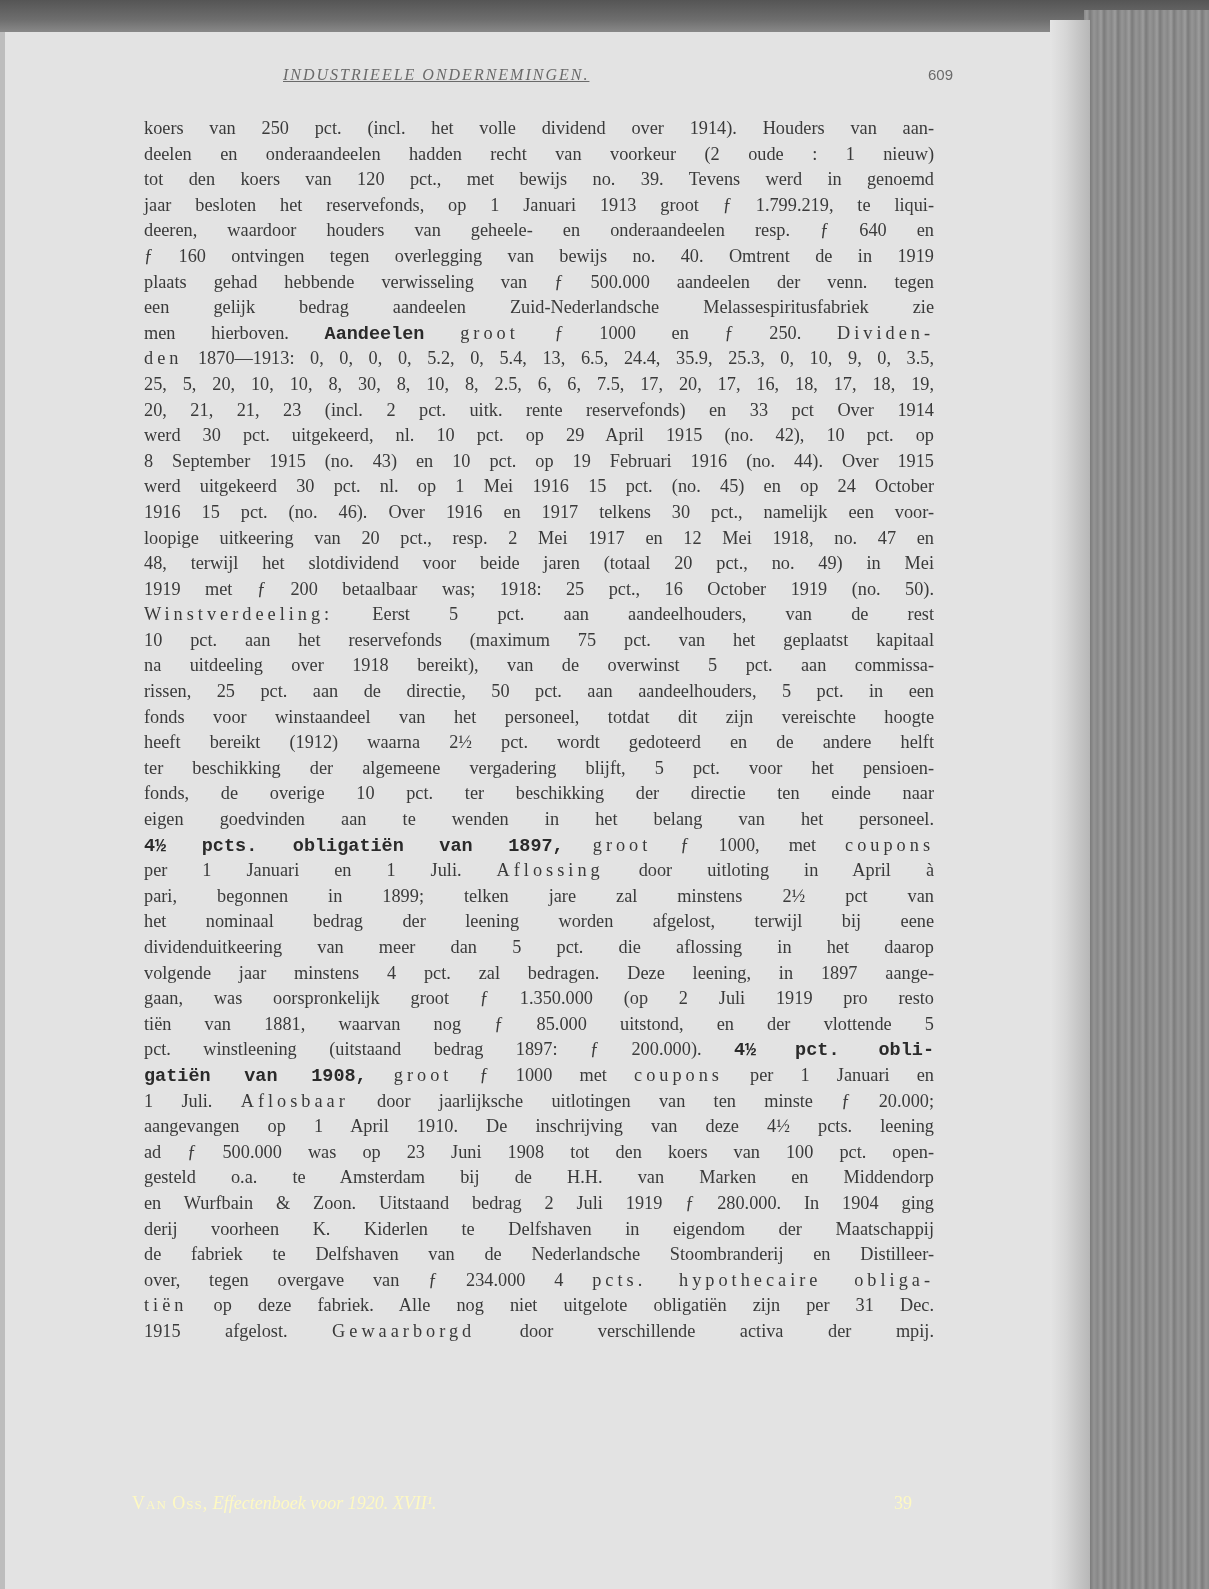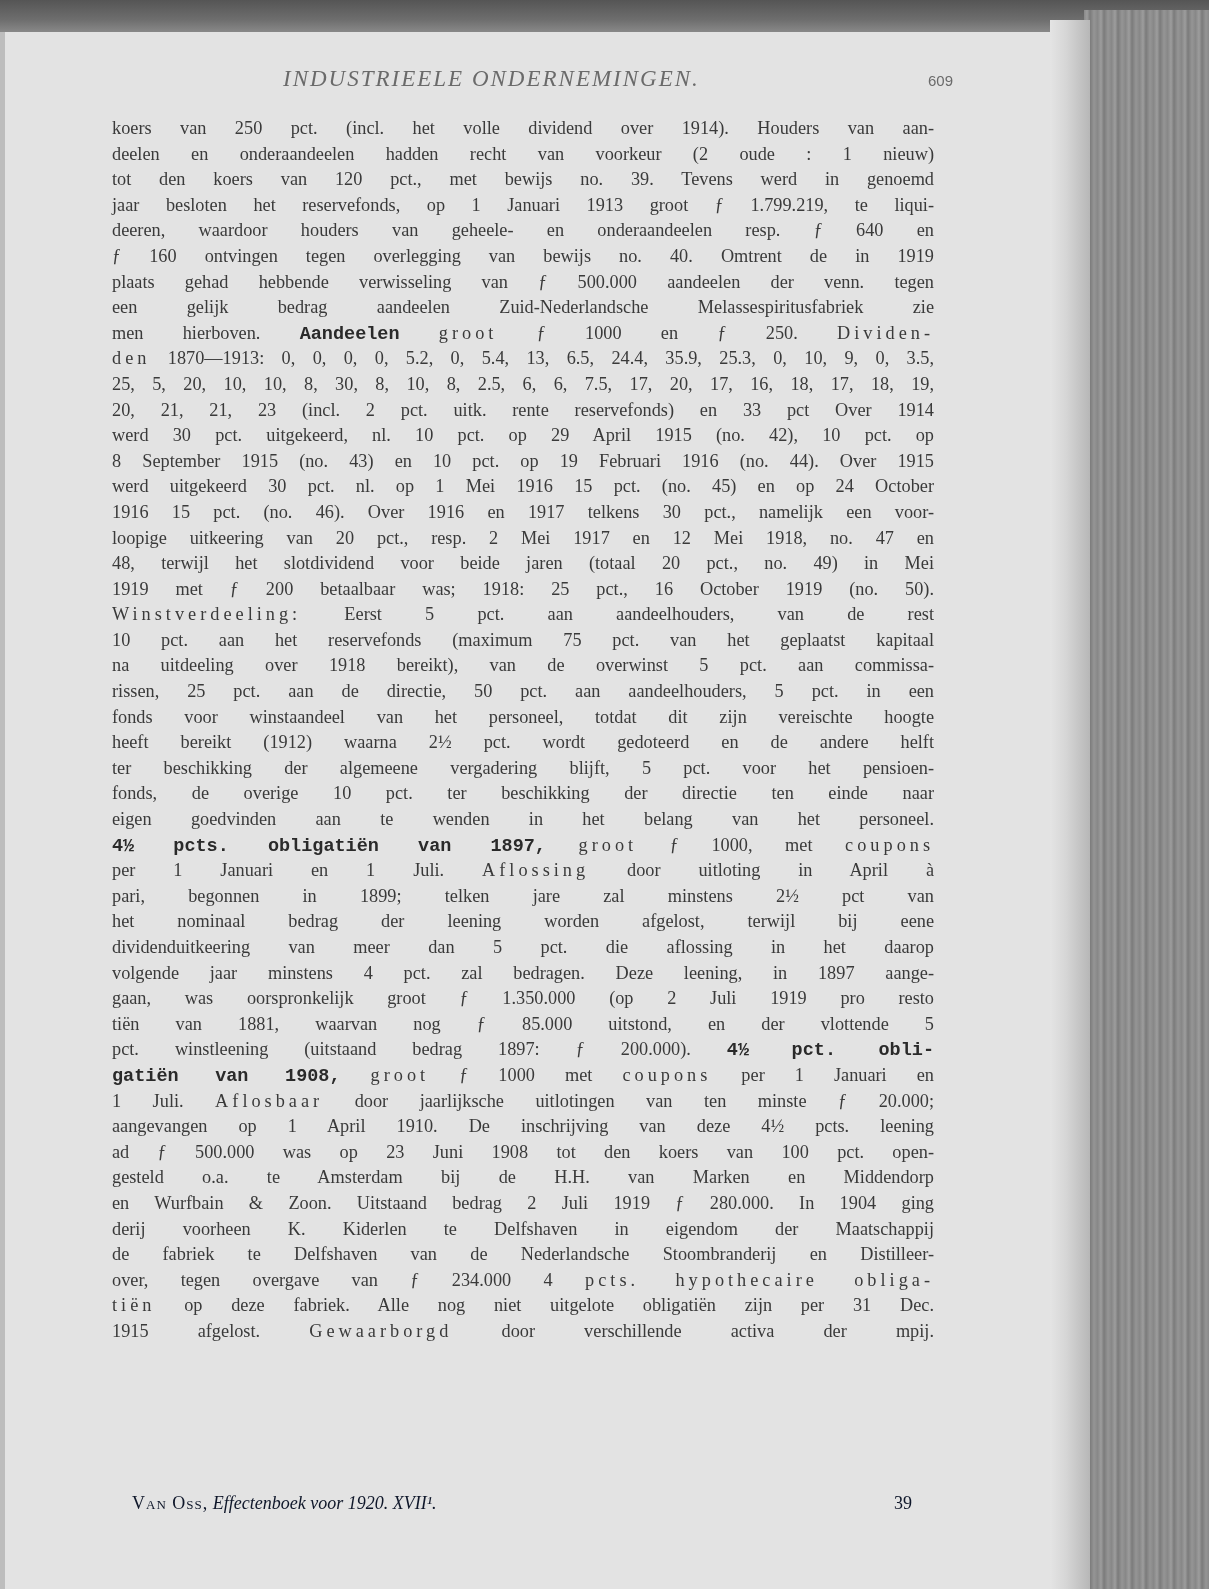--- a/index.html
+++ b/index.html
@@ -24,35 +24,35 @@
     position:absolute; left:0; top:32px; width:1060px; height:1557px;
     background:#e3e3e3;
     border-left:5px solid #bdbdbd;
   }
   .running-head {
     position:absolute; top:66px; left:283px; width:670px;
     display:flex; justify-content:space-between; align-items:baseline;
     color:#6a6a6a;
   }
   .running-title {
-    font-family:"Liberation Serif", serif; font-style:italic; font-size:23px; letter-spacing:2px;
+    font-family:"Liberation Serif", serif; font-style:italic; font-size:16px; letter-spacing:2px;text-decoration:underline;
   }
   .page-number-top { font-family:Liberation Sans, sans-serif; font-size:15px; }
   .body-text {
     position:absolute; left:112px; top:116px; width:822px;
     font-family:"Liberation Serif", serif; font-size:18.3px; line-height:25.6px;
     color:#3a3a3a; text-align:justify;
   }
-  .line { display:block; white-space:nowrap; text-align-last:justify; text-align:justify; height:25.6px; }
+  .line { display:block; white-space:nowrap; text-align-last:justify; text-align:justify; height:25.6px;margin-left:32px; }
   .line.last { text-align-last:left; }
   .bold { font-family:Liberation Mono, monospace; font-weight:bold; color:#2a2a2a; font-size:18.5px; }
   .spaced { letter-spacing:4px; }
   .footer {
     position:absolute; left:132px; top:1493px; width:780px;
-    display:flex; justify-content:space-between; color:#0f172a;
+    display:flex; justify-content:space-between; color:#fef9c3;
     font-family:"Liberation Serif", serif; font-size:18px;
   }
   .footer .title-it { font-style:italic; }
   .footer .smallcaps { font-variant:small-caps; letter-spacing:1px; }
 </style>
 </head>
 <body>
 
 <div class="book-top"></div>
 <div class="book-edge"></div>

